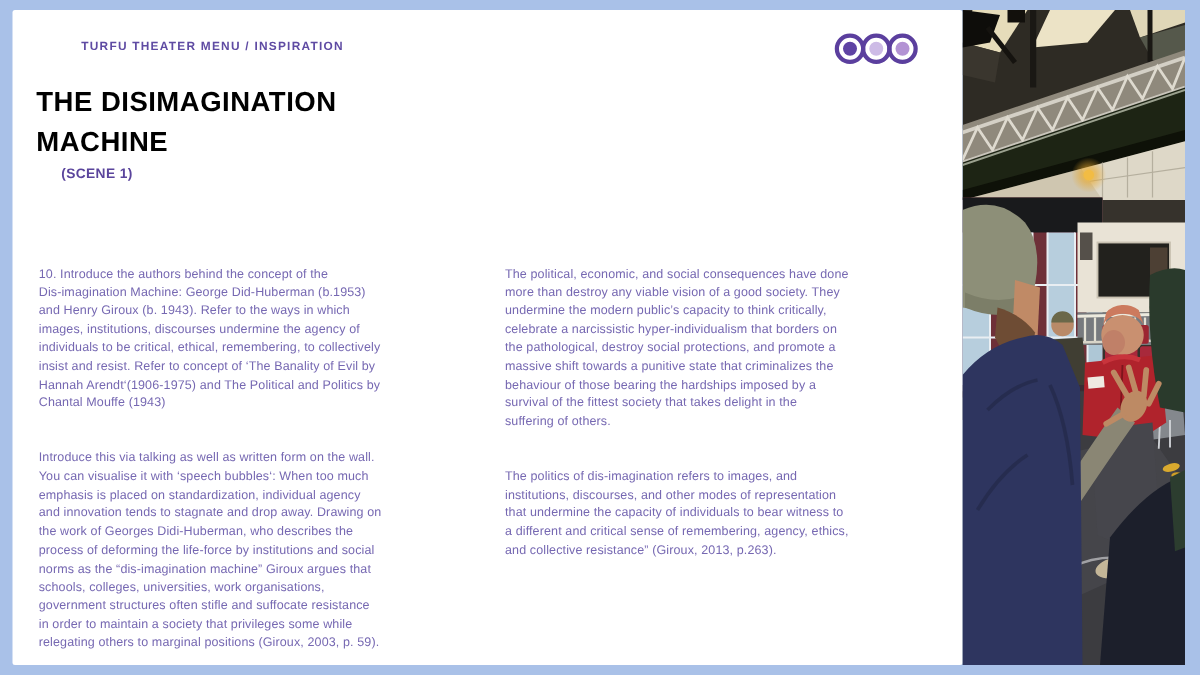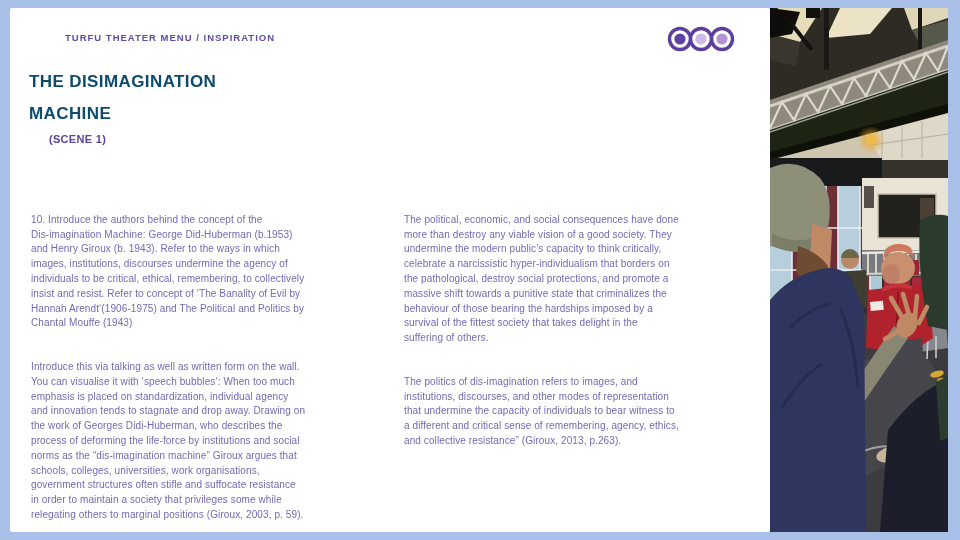--- a/index.html
+++ b/index.html
@@ -16,21 +16,21 @@
     position:absolute;left:770px;top:8px;width:178px;height:524px;overflow:hidden;
   }
   .photo svg{display:block;}
   .eyebrow{
     position:absolute;left:20px;top:24px;
     font-size:9.5px;font-weight:bold;letter-spacing:1px;color:#5f4ba3;margin-left:35px;
   }
   .logo{position:absolute;left:656px;top:17px;width:70px;height:28px;}
   .titleblock{position:absolute;left:19px;top:58px;width:420px;}
   .title{
-    font-size:17px;font-weight:bold;color:#0c4a6e;letter-spacing:0.4px;
+    font-size:22px;font-weight:bold;color:#000000;letter-spacing:0.4px;
     line-height:32px;margin:0;
   }
   .subtitle{
     font-size:11px;font-weight:bold;color:#5a449c;letter-spacing:0.3px;margin-top:3px;padding-left:20px;
   }
   .col{
     position:absolute;top:190px;
     font-size:10px;line-height:14.8px;letter-spacing:0.1px;color:#7668b2;
     white-space:pre-line;
   }

